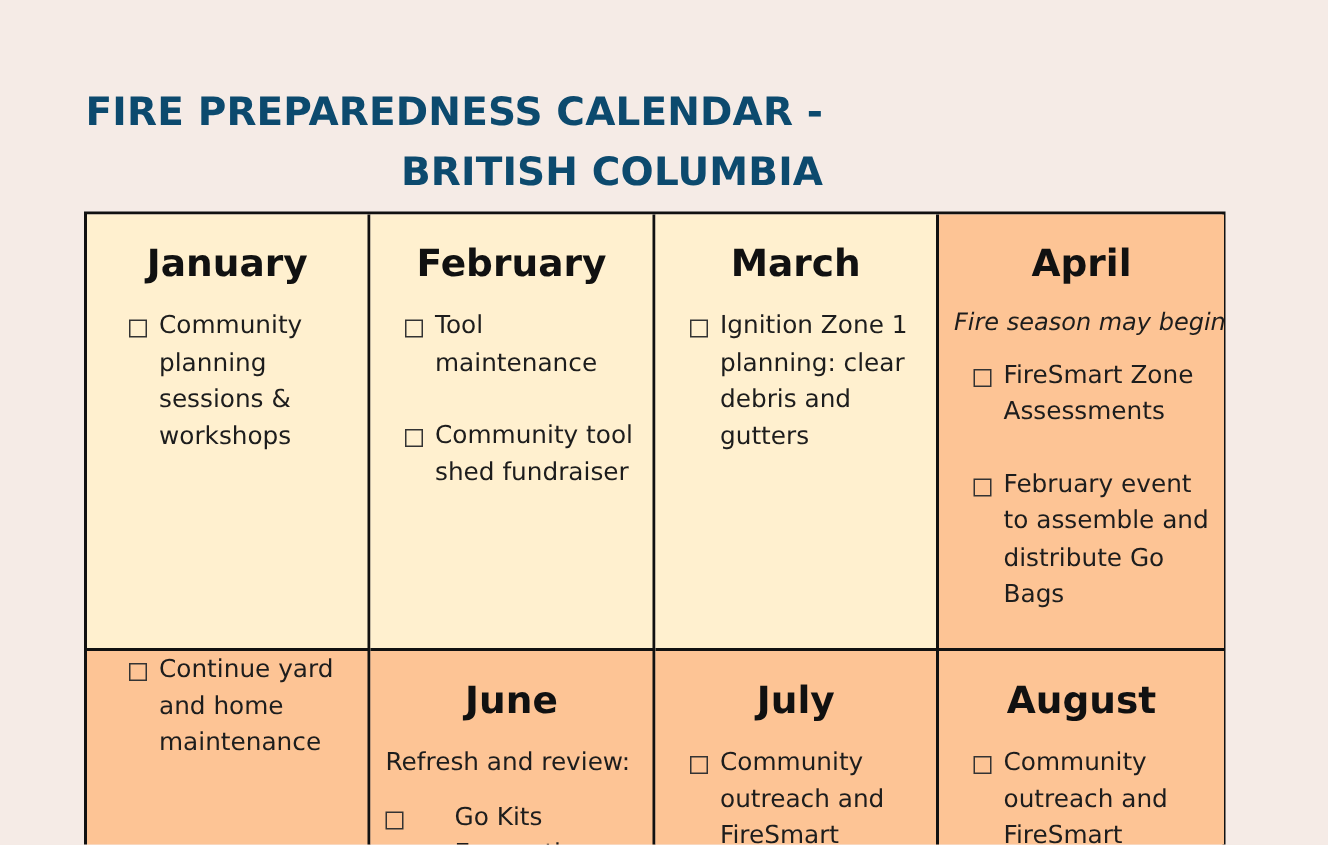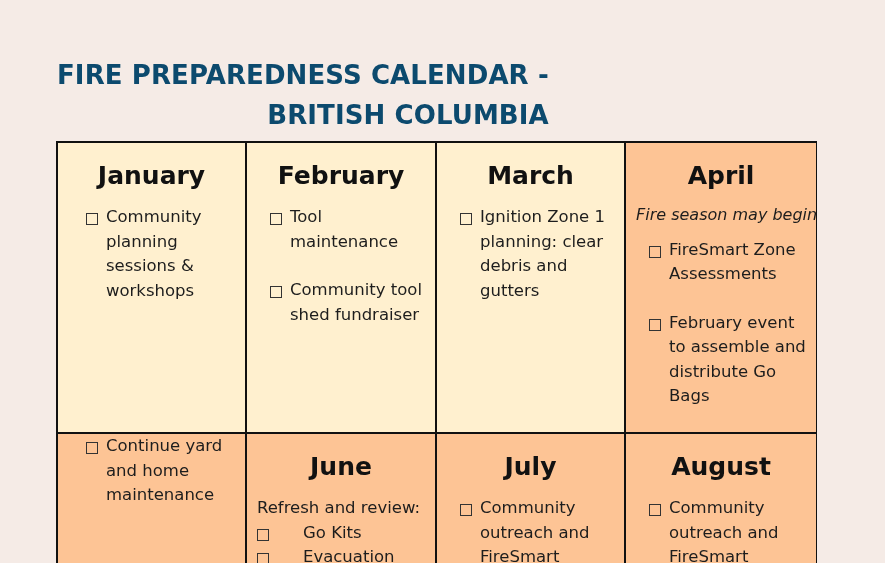--- a/index.html
+++ b/index.html
@@ -34,21 +34,21 @@
     font-size: 16.5px; line-height: 24.5px; color: #1d1d1d;
   }
   .cell:nth-child(4n) { border-right: none; }
   .cell.pale { background: #fff0cf; }
   .cell.orange { background: #fdc495; }
   .month {
     text-align: center; font-weight: bold; font-size: 25px;
     line-height: 30px; margin-top: 18px; margin-bottom: 14px; color: #111;
   }
   .note { text-align: center; font-style: italic; font-size: 16px; margin-top: -2px; margin-bottom: 10px; white-space: nowrap; }
-  .lead { margin-bottom: 0; }
+  .lead { margin-bottom: 12px; }
   .task { display: flex; margin-bottom: 24px; }
   .task.tight { margin-bottom: 0; gap: 26px; }
   .box {
     flex: 0 0 auto; width: 10px; height: 10px; border: 1px solid #333;
     margin-top: 8px; margin-right: 8px; background: transparent;
   }
   .task-text { flex: 1 1 auto; }
   .indent1 { padding-left: 18px; }
   .indent2 { padding-left: 13px; }
 </style>

